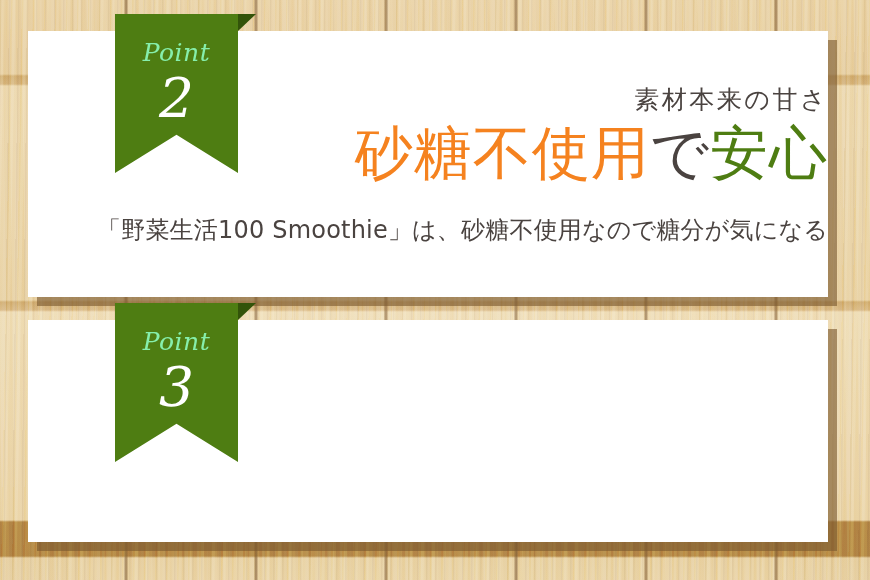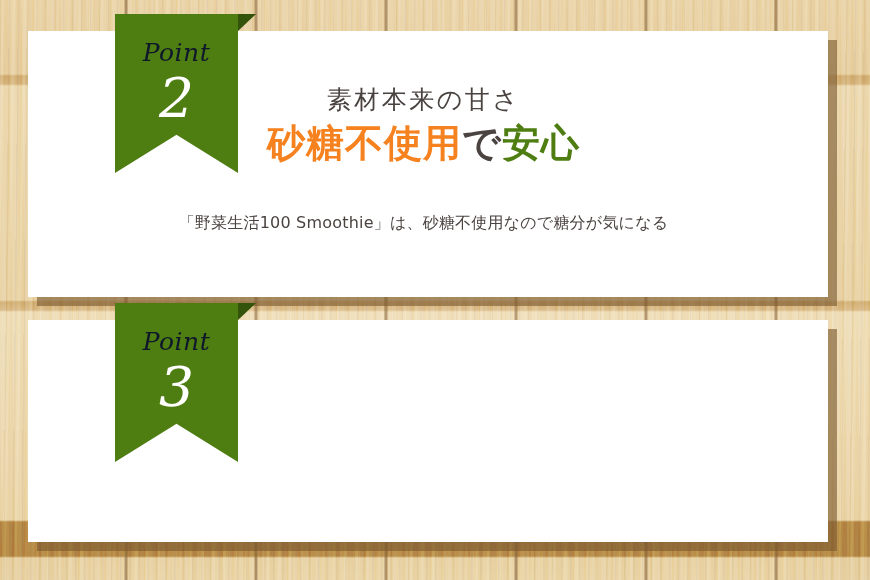--- a/index.html
+++ b/index.html
@@ -91,47 +91,47 @@
   .ribbon-fold{
     position:absolute;top:-17px;left:210px;width:18px;height:17px;
     background:#33540a;
     clip-path:polygon(0 0,100% 0,0 100%);
   }
   .ribbon-label{
     display:block;margin-top:26px;
     font-family:"DejaVu Serif",serif;
     font-style:italic;font-weight:400;
     font-size:25px;letter-spacing:.5px;
-    color:#0f172a;line-height:1;
+    color:#86efac;line-height:1;
   }
   .ribbon-number{
     display:block;margin-top:6px;
     font-family:"DejaVu Serif",serif;
     font-style:italic;font-weight:300;
     font-size:55px;line-height:1;color:#ffffff;
   }
 
   
-  .card-inner{position:absolute;left:0;right:9px;text-align:center;}
+  .card-inner{position:absolute;left:0;right:0;text-align:right;}
   .kicker{
     font-family:"DejaVu Sans","Liberation Sans",sans-serif;
     font-size:25px;color:#4a4340;letter-spacing:2.5px;
     font-weight:400;line-height:1;
   }
   .headline{
     font-family:"DejaVu Sans","Liberation Sans",sans-serif;
-    font-weight:700;font-size:38px;line-height:1.06;
+    font-weight:400;font-size:58px;line-height:1.06;
     letter-spacing:1px;margin-top:11px;white-space:nowrap;
   }
   .hl-orange{color:#f5821f;}
   .hl-gray{color:#4a4340;}
   .hl-green{color:#4e7d12;}
   .body-text{
     font-family:"DejaVu Sans","Liberation Sans",sans-serif;
-    font-size:16px;color:#4a4340;line-height:1.75;
+    font-size:24px;color:#4a4340;line-height:1.75;
     letter-spacing:.2px;font-weight:400;
   }
   .body-text div{white-space:nowrap;}
 
   #p2-head{top:56px;}
   #p2-body{top:178px;}
 </style>
 </head>
 <body>
 

